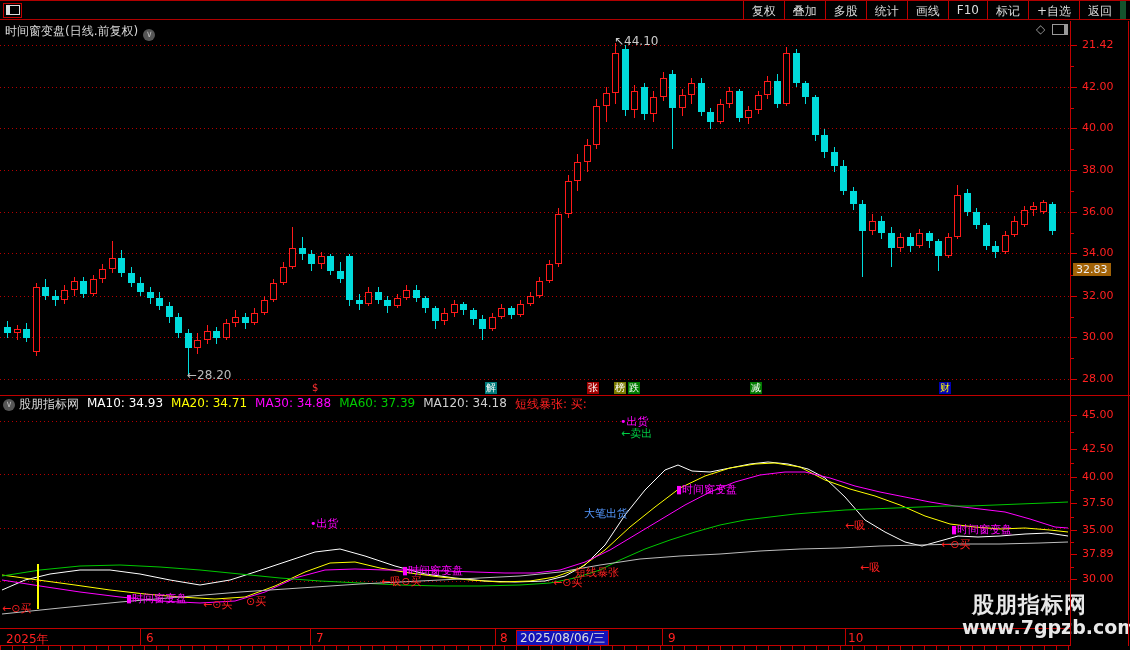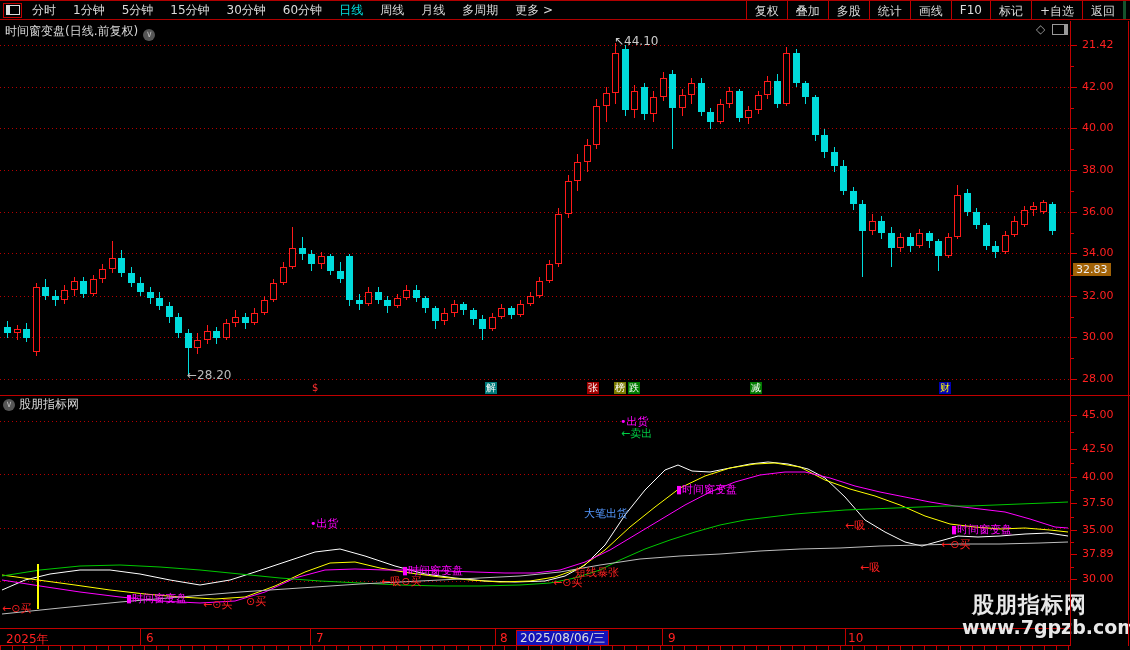--- a/index.html
+++ b/index.html
@@ -9,21 +9,21 @@
   #toolbar{position:absolute;left:0;top:0;width:1130px;height:20px;background:#000;
            border-top:1px solid #b00000;border-bottom:1px solid #b00000;box-sizing:border-box;
            display:flex;align-items:center;}
   #tb-icon{width:17px;height:13px;border:1px solid #c00000;margin-left:3px;display:flex;align-items:center;justify-content:center;}
   #tb-icon span{display:block;width:9px;height:8px;border:1px solid #ddd;border-left:4px solid #ddd;}
   #toolbar-left{display:flex;align-items:center;margin-left:10px;}
   #toolbar-left .mi{color:#dcdcdc;font-size:12px;margin-right:17px;white-space:nowrap;cursor:default;}
   #toolbar-left .mi.active{color:#00e5e5;}
   #toolbar-right{display:flex;align-items:stretch;margin-left:auto;height:100%;}
   #toolbar-right .mi{color:#dcdcdc;font-size:12px;padding:2px 8px 0 8px;border-left:1px solid #c00000;white-space:nowrap;}
-  #toolbar-right .mi:last-child{border-right:3px solid #14532d;margin-right:4px;}
+  #toolbar-right .mi:last-child{border-right:6px solid #14532d;margin-right:4px;}
   
   .vline{position:absolute;width:1px;background:#c00000;}
   .hline{position:absolute;height:1px;background:#c00000;left:0;width:1130px;}
   
   .grid{position:absolute;left:0;width:1070px;height:1px;
         background:repeating-linear-gradient(90deg,#b40000 0 1px,transparent 1px 4px);}
   .axlab{position:absolute;color:#ff2020;font-size:11px;line-height:11px;}
   .tick{position:absolute;height:1px;background:#d00000;}
   .ann{position:absolute;font-size:11px;line-height:12px;white-space:nowrap;}
   .badge{position:absolute;top:382px;font-size:10px;line-height:12px;padding:0 1px;white-space:nowrap;}
@@ -51,33 +51,20 @@
   svg{position:absolute;left:0;top:0;pointer-events:none;}
 </style>
 </head>
 <body>
 
 <div id="app">
 
   <div id="toolbar">
     <div id="tb-icon">
         <span></span>
-      </div>
-    <div id="toolbar-left">
-        <span class="mi">分时</span>
-        <span class="mi">1分钟</span>
-        <span class="mi">5分钟</span>
-        <span class="mi">15分钟</span>
-        <span class="mi">30分钟</span>
-        <span class="mi">60分钟</span>
-        <span class="mi active">日线</span>
-        <span class="mi">周线</span>
-        <span class="mi">月线</span>
-        <span class="mi">多周期</span>
-        <span class="mi">更多 &gt;</span>
       </div>
     <div id="toolbar-right">
         <span class="mi">复权</span>
         <span class="mi">叠加</span>
         <span class="mi">多股</span>
         <span class="mi">统计</span>
         <span class="mi">画线</span>
         <span class="mi">F10</span>
         <span class="mi">标记</span>
         <span class="mi">+自选</span>
@@ -368,20 +355,28 @@
       <div class="tick" style="left: 1071px; top: 337px; width: 6px;"></div>
       <div class="tick" style="left: 1071px; top: 358px; width: 3px;"></div>
       <div class="axlab" style="left: 1082px; top: 373px;">28.00</div>
       <div class="tick" style="left: 1071px; top: 379px; width: 6px;"></div>
       <div class="tag" style="left: 1073px; top: 263px; background: #a16207;">32.83</div>
     </div>
 
   <div id="ind-header">
     <span class="chev" style="margin:0 4px 0 3px">∨</span>
     <span class="item" style="color:#d8d8d8">股朋指标网</span>
+    <span id="ma-values" style="display:flex">
+        <span class="item" style="color: rgb(255, 255, 255);">MA10: 34.93</span>
+        <span class="item" style="color: rgb(255, 255, 0);">MA20: 34.71</span>
+        <span class="item" style="color: rgb(255, 0, 255);">MA30: 34.88</span>
+        <span class="item" style="color: rgb(0, 204, 0);">MA60: 37.39</span>
+        <span class="item" style="color: rgb(208, 208, 208);">MA120: 34.18</span>
+        <span class="item" style="color: rgb(255, 32, 32);">短线暴张: 买:</span>
+      </span>
   </div>
 
   <div id="ind-grid">
       <div class="grid" style="top: 421px;"></div>
       <div class="grid" style="top: 474px;"></div>
       <div class="grid" style="top: 528px;"></div>
       <div class="grid" style="top: 581px;"></div>
     </div>
   <svg id="lines-svg" width="1130" height="650">
       <polyline points="2,590 25,580 50,574 80,570 110,570 140,574 170,580 200,585 230,580 255,572 285,562 315,552 340,549 365,556 395,566 425,574 455,578 485,581 515,582 545,581 565,576 585,565 605,545 625,515 645,490 665,470 678,465 692,471 710,472 730,468 750,464 768,462 788,464 808,469 825,478 845,497 865,520 885,532 905,542 922,546 940,541 958,536 978,537 1000,536 1025,534 1048,533 1068,536" fill="none" stroke="#ffffff" stroke-width="1"></polyline>

